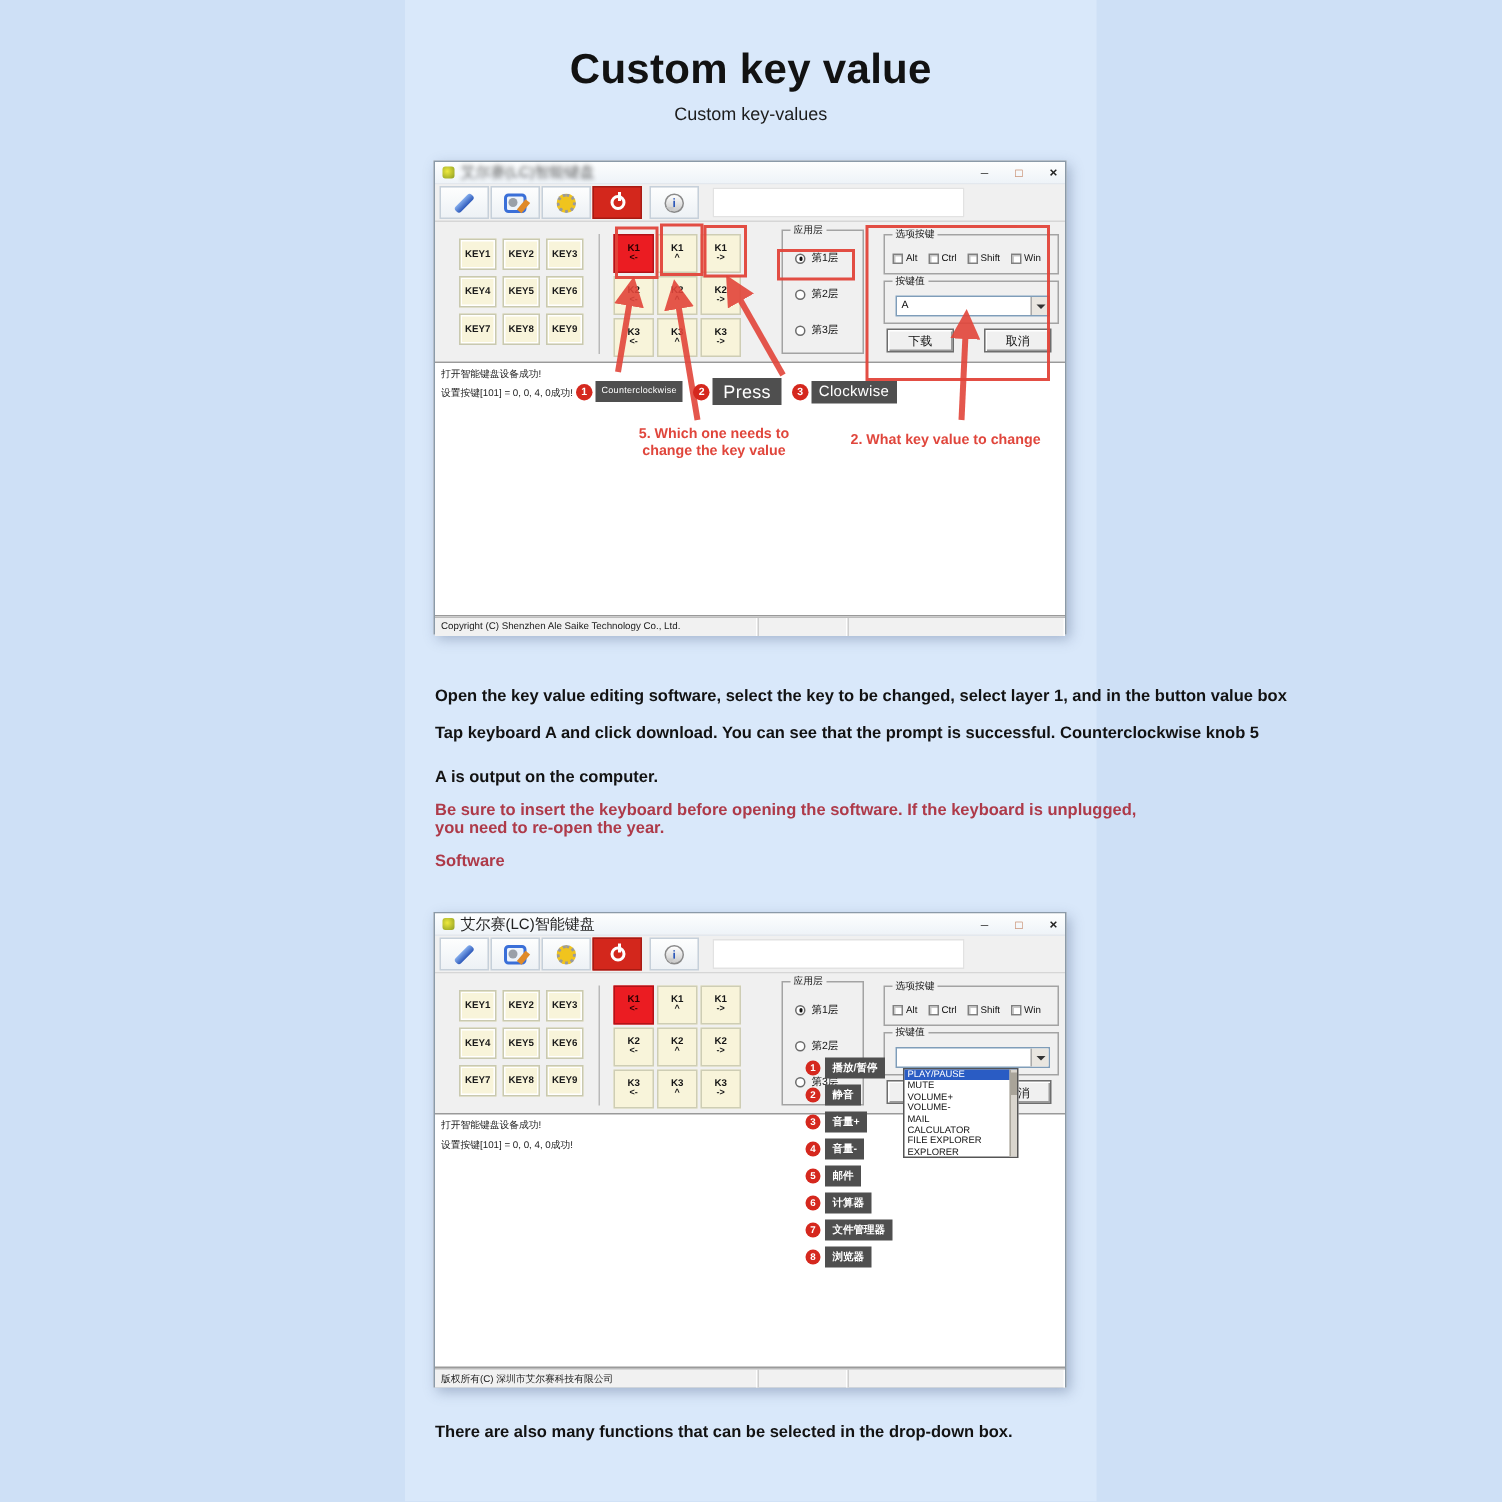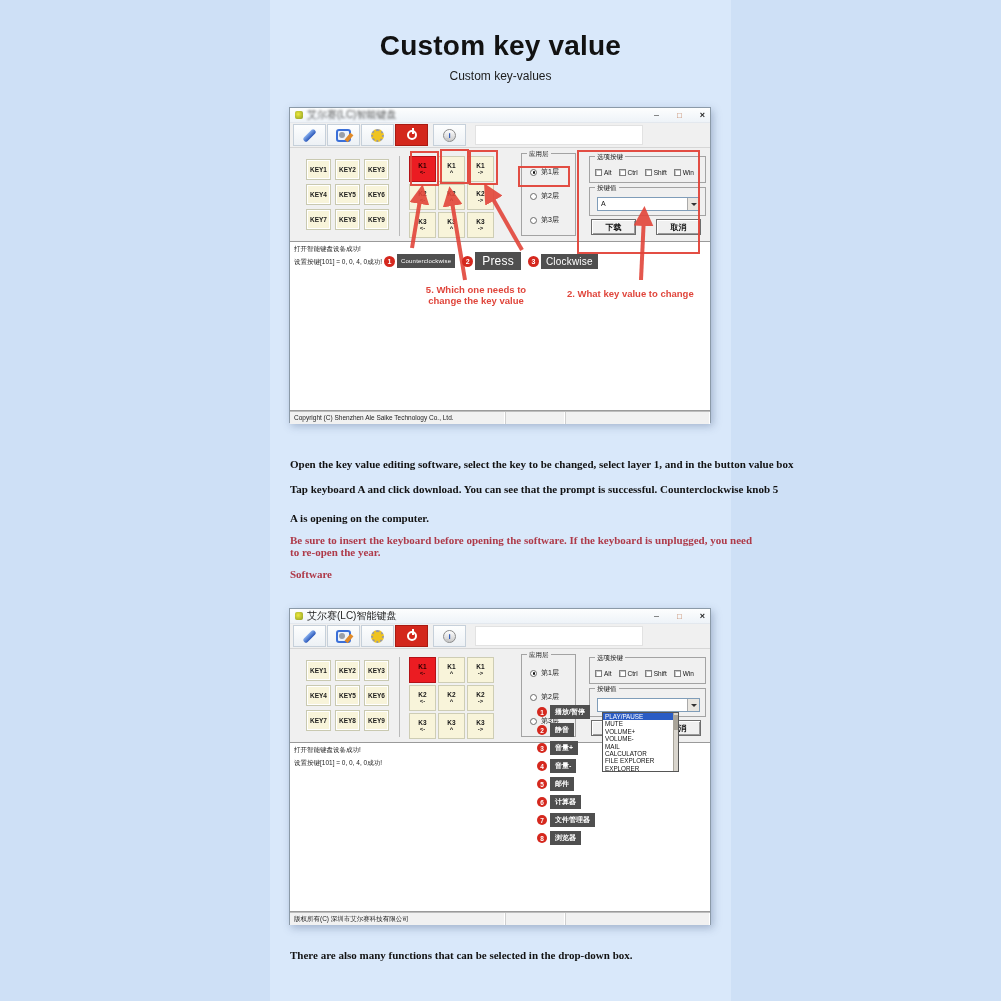--- a/index.html
+++ b/index.html
@@ -3,21 +3,21 @@
 <meta charset="utf-8">
 <style>
   * { margin:0; padding:0; box-sizing:border-box; }
   html,body { width:1001px; height:1001px; }
   body { font-family:"Liberation Sans","DejaVu Sans",sans-serif; background:#cee0f6; position:relative; overflow:hidden; }
   #band { position:absolute; left:270px; top:0; width:461px; height:1001px; background:#d9e8fa; }
 
   .h1 { position:absolute; top:30px; left:0; width:1001px; text-align:center; font-size:28px; font-weight:800; color:#121212; letter-spacing:.2px;}
   .h2 { position:absolute; top:69px; left:0; width:1001px; text-align:center; font-size:12px; color:#1c1c1c; }
 
-  .para { position:absolute; font-size:11px; font-weight:700; color:#121212; white-space:nowrap;font-family:Liberation Serif, serif; }
+  .para { position:absolute; font-size:11px; font-weight:700; color:#121212; white-space:nowrap; }
   .para.red { color:#ae3a49; white-space:normal; line-height:12px; }
 
   
   .win { position:absolute; width:422px; background:#f0f0f0; border:1px solid #8b9aa8; box-shadow:2px 3px 8px rgba(60,80,120,.35); }
   .titlebar { position:absolute; left:0; top:0; width:100%; height:15px; background:linear-gradient(#fdfefe,#eef3f8); display:flex; align-items:center; padding:0 5px; border-bottom:1px solid #e3e8ee; }
   .app-icon { width:8px; height:8px; border-radius:2px; background:radial-gradient(circle at 40% 40%, #eee93e, #8a9b22); flex:0 0 auto; }
   .wtitle { font-size:10px; color:#222; margin-left:4px; }
   .wtitle.blurred { filter:blur(1.3px); opacity:.75; }
   .wcontrols { margin-left:auto; display:flex; gap:9px; align-items:center; font-size:9px; color:#444; line-height:9px; }
   .wc-max { color:#b9693f; font-size:8px; }
@@ -61,21 +61,21 @@
   .modbox { left:299px; top:48px; width:117px; height:27px; display:flex; align-items:center; padding:6px 4px 0 5px; gap:7px; }
   .chk-row { display:flex; align-items:center; gap:2px; font-size:6.5px; color:#111; }
   .chk { width:7px; height:7px; border:1px solid #808080; background:#fff; box-shadow:inset 1px 1px 0 #c8c8c8; flex:0 0 auto; }
 
   .kvbox { left:299px; top:79px; width:117px; height:29px; }
   .combo { position:absolute; left:7px; top:9px; width:103px; height:14px; background:#fff; border:1px solid #7f9db9; display:flex; }
   .combo-val { flex:1; font-size:7px; color:#111; padding:2px 0 0 3px; }
   .combo-btn { width:12px; background:#e9e6e0; border-left:1px solid #aaa; display:flex; align-items:center; justify-content:center; }
   .combo-btn::after { content:""; border:3px solid transparent; border-top-color:#333; margin-top:3px; }
 
-  .pushbtn { position:absolute; width:45px; height:16px; background:#f0f0f0; border:1px solid #6d6d6d; box-shadow:inset 1px 1px 0 #ffffff, inset -1px -1px 0 #9a9a9a; font-size:8px; font-weight:700; color:#111; display:flex; align-items:center; justify-content:center; }
+  .pushbtn { position:absolute; width:45px; height:16px; background:#f0f0f0; border:1px solid #6d6d6d; box-shadow:inset 1px 1px 0 #ffffff, inset -1px -1px 0 #9a9a9a; font-size:8px; font-weight:400; color:#111; display:flex; align-items:center; justify-content:center; }
 
   .logarea { position:absolute; left:0; top:133px; width:100%; height:170px; background:#fff; border-top:1px solid #9a9a9a; border-bottom:1px solid #9a9a9a; }
   .logline { position:absolute; left:4px; font-size:6.5px; color:#222; white-space:nowrap; }
 
   .statusbar { position:absolute; left:0; top:303px; width:100%; background:#f1f1f1; border-top:1px solid #bdbdbd; display:flex; font-size:6.5px; color:#222; }
   .sb-cell { height:12px; padding:2px 0 0 4px; border-right:1px solid #cfcfcf; box-shadow:inset -1px 0 0 #ffffff; white-space:nowrap; overflow:hidden; }
 
   
   .badges { position:absolute; left:94px; top:144px; display:flex; align-items:center; gap:7px; z-index:6; }
   .badge { display:flex; align-items:center; }
@@ -293,21 +293,21 @@
 
   <div class="statusbar">
     <span class="sb-cell" style="width:216px;">Copyright (C) Shenzhen Ale Saike Technology Co., Ltd.</span>
     <span class="sb-cell" style="width:60px;"></span>
     <span class="sb-cell" style="flex:1; border-right:none;"></span>
   </div>
 </div>
 
 <div class="para" style="left:290px; top:458px;">Open the key value editing software, select the key to be changed, select layer 1, and in the button value box</div>
 <div class="para" style="left:290px; top:483px;">Tap keyboard A and click download. You can see that the prompt is successful. Counterclockwise knob 5</div>
-<div class="para" style="left:290px; top:512px;">A is opening on the computer.</div>
+<div class="para" style="left:290px; top:512px;">A is output on the computer.</div>
 <div class="para red" style="left:290px; top:534px; width:470px;">Be sure to insert the keyboard before opening the software. If the keyboard is unplugged, you need to re-open the year.</div>
 <div class="para red" style="left:290px; top:568px;">Software</div>
 
 <div class="win" style="left:289px; top:608px; height:317px;">
   <div class="titlebar">
     <span class="app-icon"></span>
     <span class="wtitle">艾尔赛(LC)智能键盘</span>
     <span class="wcontrols">
       <span style="font-size:9px;color:#444;">–</span>
       <span class="wc-max" style="margin-left:9px;">□</span>

